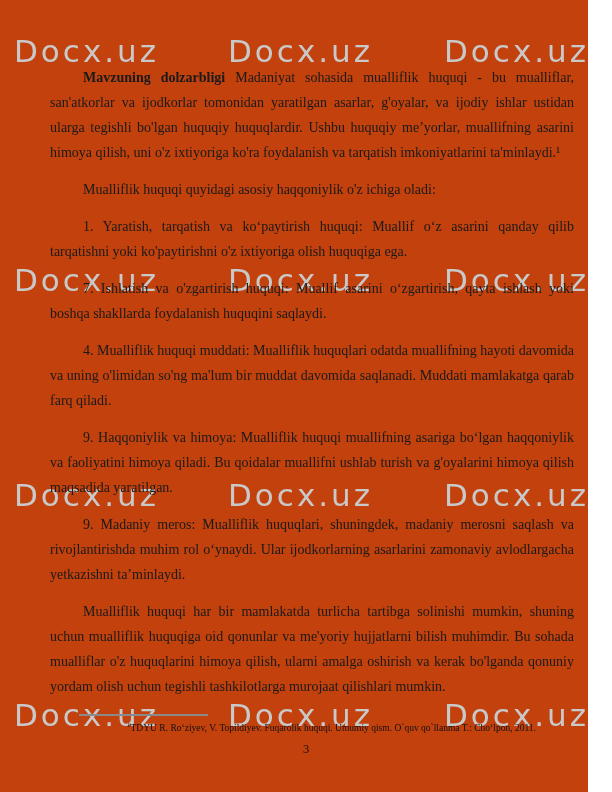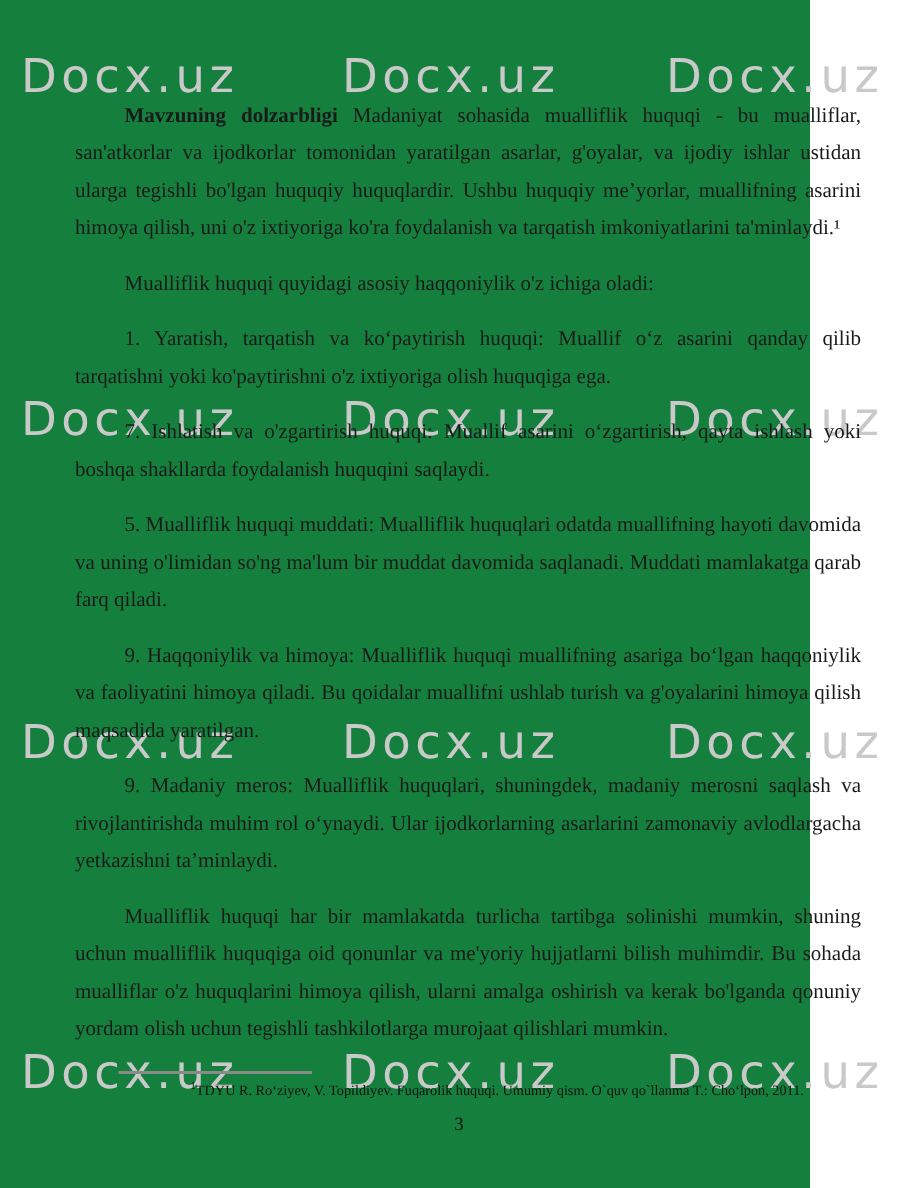--- a/index.html
+++ b/index.html
@@ -1,21 +1,21 @@
 <!DOCTYPE html>
 <html style="--wm-color: #c9c9c9;"><head>
 <meta charset="utf-8">
 <style>
   html, body { margin: 0; padding: 0; background: #ffffff; }
   body { width: 612px; height: 792px; position: relative; overflow: hidden; }
 
   .page {
     position: absolute; inset: 0;
-    width: 540px; height: 792px;
-    background: #15803d;
+    width: 588px; height: 792px;
+    background: #c2410c;
     font-family: "Liberation Serif", serif;
     color: #1a1a1a;
   }
 
   
   .wm-layer { position: absolute; inset: 0; z-index: 0; }
   .wm {
     position: absolute;
     font-family: "DejaVu Sans", "Liberation Sans", sans-serif;
     font-size: 31px;
@@ -91,21 +91,21 @@
     <span class="wm wm-r4 wm-c1">Docx.uz</span>
     <span class="wm wm-r4 wm-c2">Docx.uz</span>
     <span class="wm wm-r4 wm-c3">Docx.uz</span>
   </div>
 
   <div class="content">
     <p><span class="lead-bold">Mavzuning dolzarbligi</span><span> Madaniyat sohasida mualliflik huquqi - bu mualliflar, san'atkorlar va ijodkorlar tomonidan yaratilgan asarlar, g'oyalar, va ijodiy ishlar ustidan ularga tegishli bo'lgan huquqiy huquqlardir. Ushbu huquqiy me’yorlar, muallifning asarini himoya qilish, uni o'z ixtiyoriga ko'ra foydalanish va tarqatish imkoniyatlarini ta'minlaydi.¹</span></p>
     <p>Mualliflik huquqi quyidagi asosiy haqqoniylik o'z ichiga oladi:</p>
     <p>1. Yaratish, tarqatish va koʻpaytirish huquqi: Muallif oʻz asarini qanday qilib tarqatishni yoki ko'paytirishni o'z ixtiyoriga olish huquqiga ega.</p>
     <p>7. Ishlatish va o'zgartirish huquqi: Muallif asarini oʻzgartirish, qayta ishlash yoki boshqa shakllarda foydalanish huquqini saqlaydi.</p>
-    <p>5. Mualliflik huquqi muddati: Mualliflik huquqlari odatda muallifning hayoti davomida va uning o'limidan so'ng ma'lum bir muddat davomida saqlanadi. Muddati mamlakatga qarab farq qiladi.</p>
+    <p>4. Mualliflik huquqi muddati: Mualliflik huquqlari odatda muallifning hayoti davomida va uning o'limidan so'ng ma'lum bir muddat davomida saqlanadi. Muddati mamlakatga qarab farq qiladi.</p>
     <p>9. Haqqoniylik va himoya: Mualliflik huquqi muallifning asariga boʻlgan haqqoniylik va faoliyatini himoya qiladi. Bu qoidalar muallifni ushlab turish va g'oyalarini himoya qilish maqsadida yaratilgan.</p>
     <p>9. Madaniy meros: Mualliflik huquqlari, shuningdek, madaniy merosni saqlash va rivojlantirishda muhim rol oʻynaydi. Ular ijodkorlarning asarlarini zamonaviy avlodlargacha yetkazishni ta’minlaydi.</p>
     <p>Mualliflik huquqi har bir mamlakatda turlicha tartibga solinishi mumkin, shuning uchun mualliflik huquqiga oid qonunlar va me'yoriy hujjatlarni bilish muhimdir. Bu sohada mualliflar o'z huquqlarini himoya qilish, ularni amalga oshirish va kerak bo'lganda qonuniy yordam olish uchun tegishli tashkilotlarga murojaat qilishlari mumkin.</p>
   </div>
 
   <div class="footnote">
     <div class="fn-rule"></div>
     <p class="fn-text"><sup>1</sup><span>TDYU R. Roʻziyev, V. Topildiyev. Fuqarolik huquqi. Umumiy qism. O`quv qo`llanma T.: Choʻlpon, 2011.</span></p>
   </div>
 

